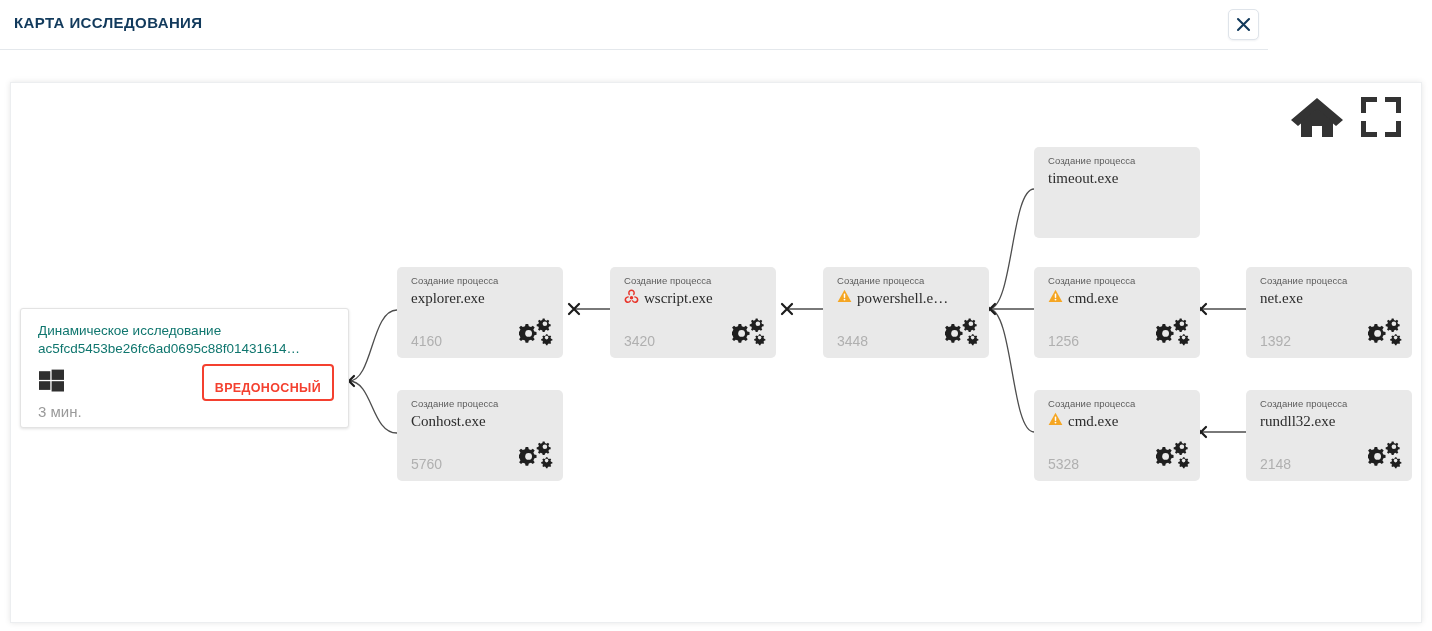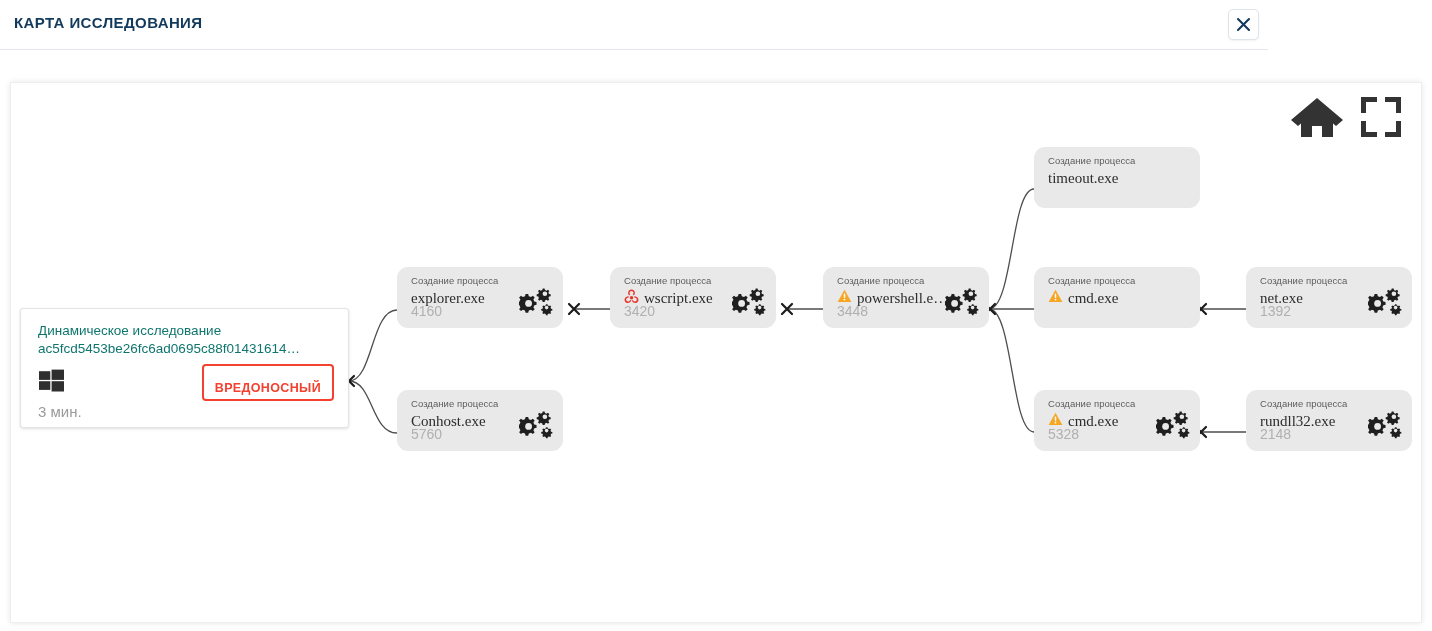--- a/index.html
+++ b/index.html
@@ -86,23 +86,23 @@
   }
   .canvas-ctrl { cursor: pointer; display: block; }
 
   
   .node {
     position: absolute;
     box-sizing: border-box;
   }
   .proc-node {
     width: 166px;
-    height: 61px;
+    height: 91px;
     background: #e9e9e9;
-    border-radius: 11px;
+    border-radius: 5px;
     box-sizing: border-box;
     padding: 8px 12px 0 14px;
   }
   .proc-kicker {
     font-size: 9.5px;
     color: #5c5c5c;
     letter-spacing: 0.05px;
     line-height: 12px;
     white-space: nowrap;
   }
@@ -391,20 +391,33 @@
         <div class="node proc-node" style="left: 1023px; top: 184px;">
           <div class="proc-kicker">Создание процесса</div>
           <div class="proc-title-row">
             <span class="warn-icon"><svg width="15" height="14" viewBox="0 0 15 14">
                 <path d="M7.5 0.8 L14.4 12.9 L0.6 12.9 Z" fill="#f5a623"></path>
                 <rect x="6.75" y="4.4" width="1.5" height="4.6" rx="0.7" fill="#ffffff"></rect>
                 <circle cx="7.5" cy="10.6" r="0.95" fill="#ffffff"></circle>
               </svg></span>
             <span class="proc-name">cmd.exe</span>
           </div>
+          <div class="proc-foot">
+            <span class="proc-pid">1256</span>
+            <span class="gears-icon"><svg width="34" height="30" viewBox="0 0 34 30">
+                <g fill="#1f1f1f">
+                  <path d="M13.4 11.2 l2.2-0.5 -0.1-2.6 -2.2-0.6 -0.9-2.1 1.3-1.8 -1.9-1.8 -1.8 1.3 -2.2-0.9 -0.6-2.2 -2.6 0 -0.6 2.2 -2.2 0.9 -1.8-1.3 -1.9 1.8 1.3 1.8 -0.9 2.1 -2.2 0.6 0 2.6 2.2 0.6 0.9 2.1 -1.3 1.8 1.9 1.8 1.8-1.3 2.2 0.9 0.6 2.2 2.6 0 0.6-2.2 2.2-0.9 1.8 1.3 1.9-1.8 -1.3-1.8 z" transform="translate(2,7)"></path>
+                  <circle cx="9.6" cy="16.4" r="3.4" fill="#e9e9e9"></circle>
+                  <path d="M26.6 3.4 l1.6-0.4 -0.1-1.9 -1.6-0.4 -0.6-1.5 0.9-1.3 -1.4-1.3 -1.3 0.9 -1.6-0.6 -0.4-1.6 -1.9 0 -0.4 1.6 -1.6 0.6 -1.3-0.9 -1.4 1.3 0.9 1.3 -0.6 1.5 -1.6 0.4 0 1.9 1.6 0.4 0.6 1.5 -0.9 1.3 1.4 1.3 1.3-0.9 1.6 0.6 0.4 1.6 1.9 0 0.4-1.6 1.6-0.6 1.3 0.9 1.4-1.3 -0.9-1.3 z" transform="translate(3.5,6.2)"></path>
+                  <circle cx="25.9" cy="6.7" r="2.3" fill="#e9e9e9"></circle>
+                  <path d="M26.6 3.4 l1.3-0.3 -0.1-1.5 -1.3-0.3 -0.5-1.2 0.7-1 -1.1-1.1 -1 0.7 -1.3-0.5 -0.3-1.3 -1.5 0 -0.3 1.3 -1.3 0.5 -1-0.7 -1.1 1.1 0.7 1 -0.5 1.2 -1.3 0.3 0 1.5 1.3 0.3 0.5 1.2 -0.7 1 1.1 1.1 1-0.7 1.3 0.5 0.3 1.3 1.5 0 0.3-1.3 1.3-0.5 1 0.7 1.1-1.1 -0.7-1 z" transform="translate(5.5,20.4)"></path>
+                  <circle cx="27.6" cy="20.6" r="1.8" fill="#e9e9e9"></circle>
+                </g>
+              </svg></span>
+          </div>
         </div>
         <div class="node proc-node" style="left: 1235px; top: 184px;">
           <div class="proc-kicker">Создание процесса</div>
           <div class="proc-title-row">
             <span class="proc-name">net.exe</span>
           </div>
           <div class="proc-foot">
             <span class="proc-pid">1392</span>
             <span class="gears-icon"><svg width="34" height="30" viewBox="0 0 34 30">
                 <g fill="#1f1f1f">

